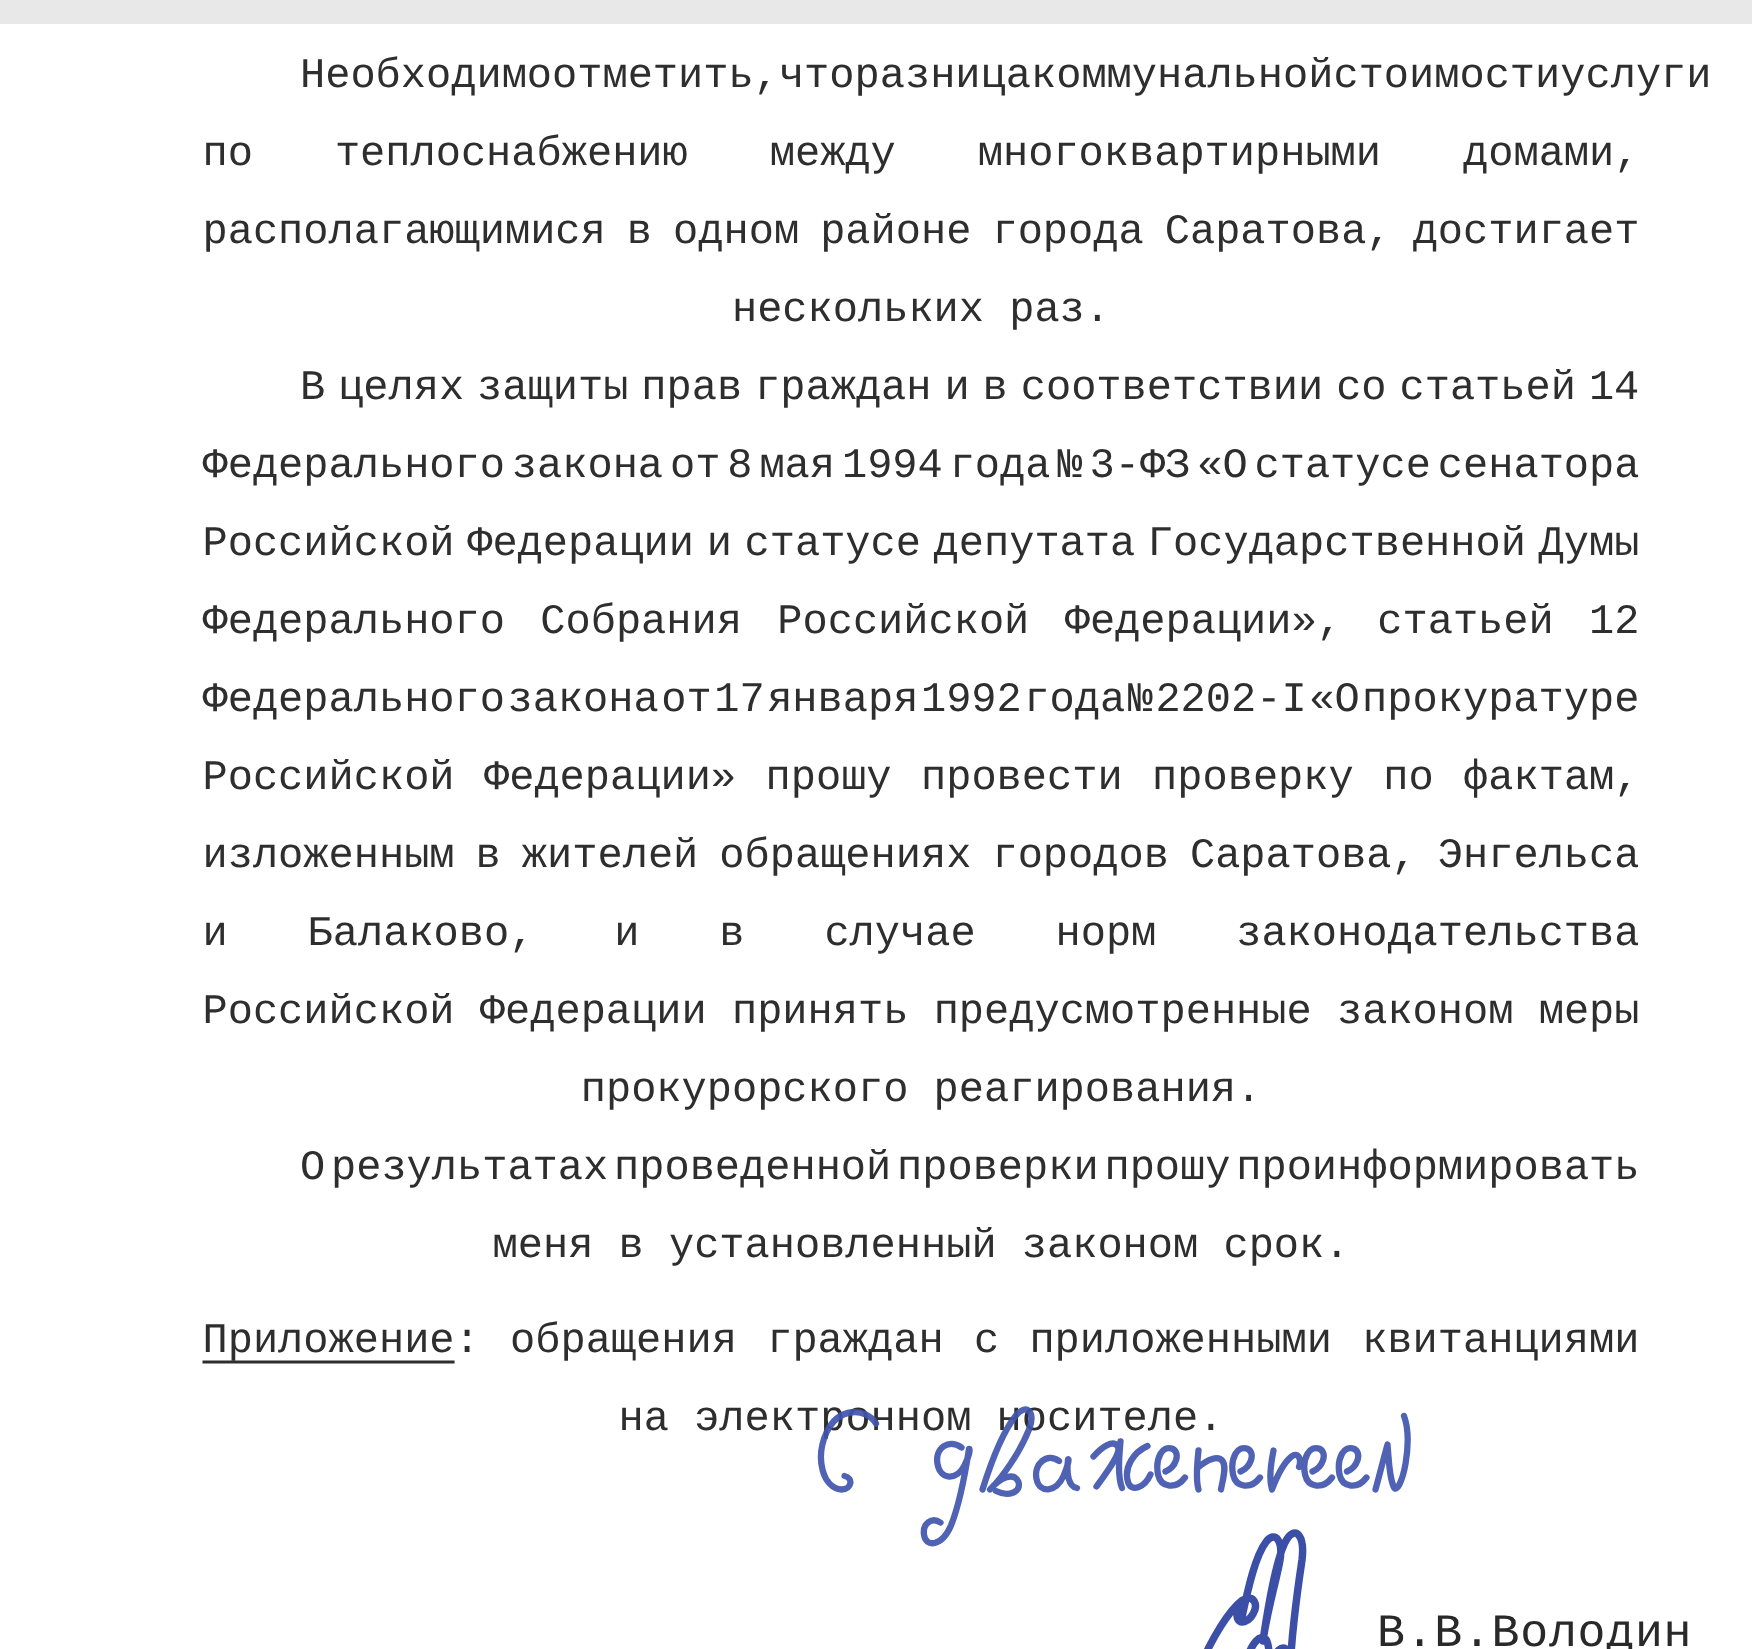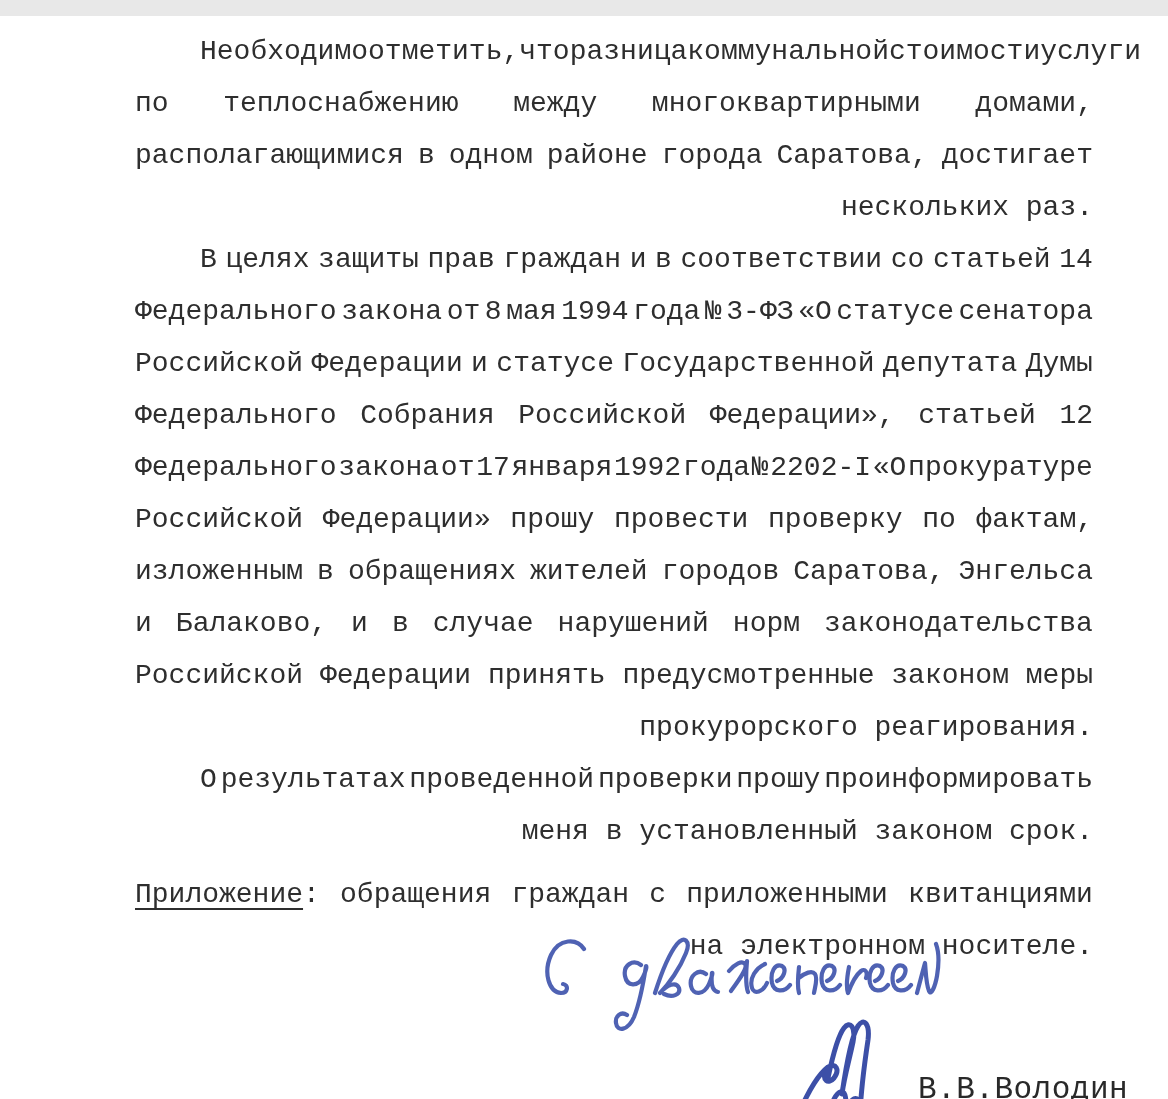--- a/index.html
+++ b/index.html
@@ -26,21 +26,21 @@
     justify-content:space-between;
     align-items:baseline;
     height:52px;
     line-height:52px;
     white-space:nowrap;
   }
   .jline > span{flex:0 0 auto;}
   .pline{
     height:52px;
     line-height:52px;
-    text-align:right;
+    text-align:center;
     white-space:nowrap;
   }
   .indent{padding-left:65px;}
   .attach{margin-top:11px;}
   .rest{display:contents;}
   .u{
     text-decoration:underline;
     text-underline-offset:6px;
     text-decoration-thickness:1.5px;
   }
@@ -122,22 +122,22 @@
           <span>3-ФЗ</span>
           <span>«О</span>
           <span>статусе</span>
           <span>сенатора</span>
         </div>
       <div class="jline">
           <span>Российской</span>
           <span>Федерации</span>
           <span>и</span>
           <span>статусе</span>
+          <span>депутата</span>
           <span>Государственной</span>
-          <span>депутата</span>
           <span>Думы</span>
         </div>
       <div class="jline">
           <span>Федерального</span>
           <span>Собрания</span>
           <span>Российской</span>
           <span>Федерации»,</span>
           <span>статьей</span>
           <span>12</span>
         </div>
@@ -159,33 +159,32 @@
           <span>Федерации»</span>
           <span>прошу</span>
           <span>провести</span>
           <span>проверку</span>
           <span>по</span>
           <span>фактам,</span>
         </div>
       <div class="jline">
           <span>изложенным</span>
           <span>в</span>
+          <span>жителей</span>
           <span>обращениях</span>
-          <span>жителей</span>
           <span>городов</span>
           <span>Саратова,</span>
           <span>Энгельса</span>
         </div>
       <div class="jline">
           <span>и</span>
           <span>Балаково,</span>
           <span>и</span>
           <span>в</span>
           <span>случае</span>
-          <span>нарушений</span>
           <span>норм</span>
           <span>законодательства</span>
         </div>
       <div class="jline">
           <span>Российской</span>
           <span>Федерации</span>
           <span>принять</span>
           <span>предусмотренные</span>
           <span>законом</span>
           <span>меры</span>

